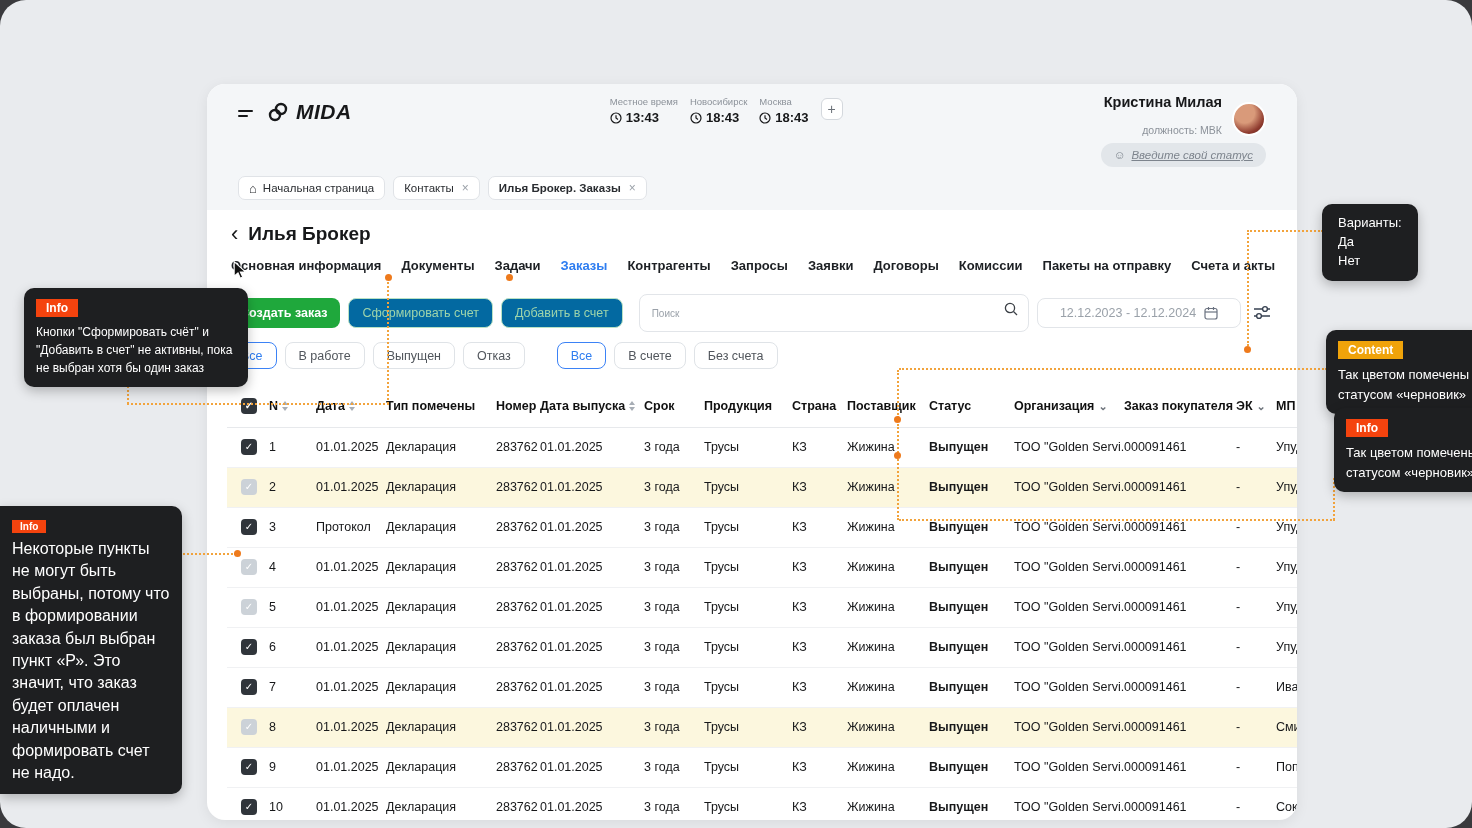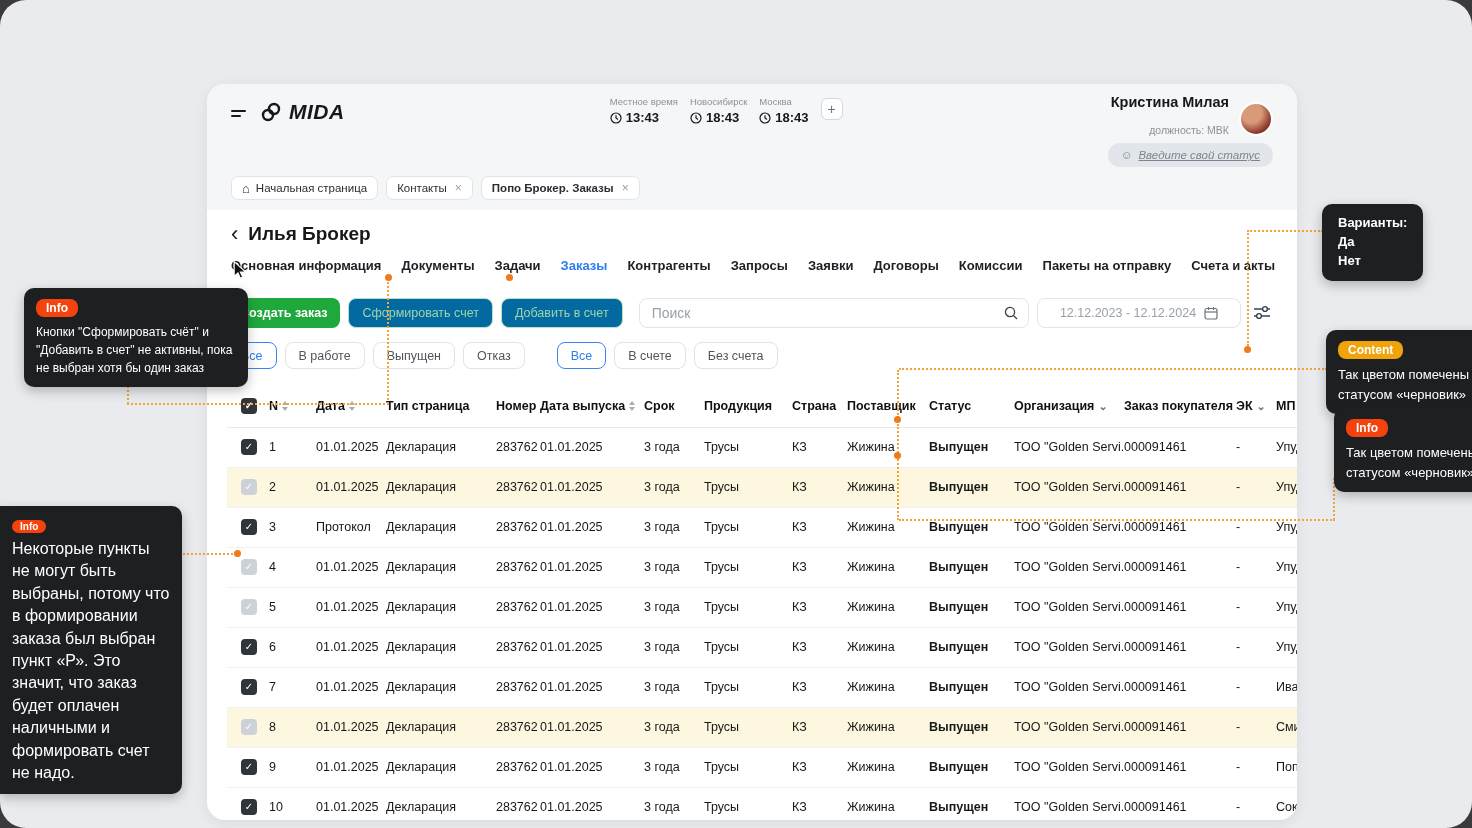--- a/index.html
+++ b/index.html
@@ -2,21 +2,21 @@
 <html><head>
 <meta charset="utf-8">
 <style>
   html,body{margin:0;padding:0;background:#3a3a3d;}
   *{box-sizing:border-box;}
   .stage{position:relative;width:1472px;height:828px;background:#e9ebee;border-radius:26px;overflow:hidden;
          font-family:"Liberation Sans",sans-serif;color:#17181a;}
   
   .app-window{position:absolute;left:207px;top:84px;width:1090px;height:736px;background:#fff;
               border-radius:18px;overflow:hidden;box-shadow:0 3px 14px rgba(0,0,0,.07);}
-  .app-top{background:#f4f6f8;padding:10px 24px 10px;}
+  .app-top{background:#f4f6f8;padding:10px 31px 10px;}
   .topbar-row{display:flex;align-items:flex-start;}
   .brand{display:flex;align-items:center;gap:14px;margin-top:6px;}
   .menu-icon{display:flex;flex-direction:column;gap:3px;cursor:pointer;padding-top:3px;}
   .menu-icon i{display:block;height:2px;background:#17181a;border-radius:2px;}
   .menu-icon i:nth-child(1){width:15px;}
   .menu-icon i:nth-child(2){width:10px;}
   .logo{display:flex;align-items:center;gap:7px;}
   .logo-text{font-size:21px;font-weight:800;font-style:italic;letter-spacing:.5px;}
   .tz-group{display:flex;gap:12px;margin:2px auto 0;align-items:flex-start;}
   .tz{display:flex;flex-direction:column;gap:3px;}
@@ -45,22 +45,22 @@
   .page-title{font-size:19px;font-weight:700;}
   .tabs{display:flex;gap:20px;margin:12px 24px 0;height:20px;white-space:nowrap;}
   .tab{font-size:13px;font-weight:600;color:#1d2024;cursor:pointer;}
   .tab.active{color:#2e7df0;}
   .toolbar{display:flex;align-items:center;gap:8px;margin:20px 22px 0 20px;height:30px;}
   .btn{height:30px;border-radius:8px;font-size:12.5px;padding:0 13px;border:none;cursor:pointer;white-space:nowrap;
        font-family:"Liberation Sans",sans-serif;}
   .btn-green{background:#1fa83c;color:#fff;font-weight:600;}
   .btn-ghost{background:#0369a1;border:1px solid #b9e2c4;color:#9ed4ab;}
   .search-wrap{flex:1;position:relative;margin-left:8px;}
-  .search-input{width:100%;height:30px;border:1px solid #e2e5e9;border-radius:8px;padding:0 34px 0 12px;
-                font-size:14px;color:#17181a;outline:none;font-family:"Liberation Sans",sans-serif;background:#fff;}
+  .search-input{width:100%;height:38px;border:1px solid #e2e5e9;border-radius:8px;padding:0 34px 0 12px;
+                font-size:10px;color:#17181a;outline:none;font-family:"Liberation Sans",sans-serif;background:#fff;}
   .search-input::placeholder{color:#9aa1a9;}
   .search-icon{position:absolute;right:10px;top:7px;}
   .date-field{width:204px;height:30px;border:1px solid #e2e5e9;border-radius:8px;background:#fff;display:flex;
               align-items:center;justify-content:center;gap:8px;font-size:12.5px;color:#9aa1a9;cursor:pointer;white-space:nowrap;}
   .filter-btn{width:26px;height:26px;display:flex;align-items:center;justify-content:center;cursor:pointer;}
   .chips-row{display:flex;gap:8px;margin:14px 20px 0;height:27px;}
   .chip{height:27px;border:1px solid #dfe3e7;border-radius:8px;background:#fff;padding:0 13px;font-size:12.5px;
         color:#51565c;display:flex;align-items:center;cursor:pointer;white-space:nowrap;}
   .chip.active{border-color:#3b82f6;color:#2e7df0;}
   .chips-gap{width:16px;}
@@ -82,21 +82,21 @@
   .tri-up{width:0;height:0;border-left:3.5px solid transparent;border-right:3.5px solid transparent;
           border-bottom:4px solid #a7adb5;display:block;margin-bottom:2px;}
   .tri-dn{width:0;height:0;border-left:3.5px solid transparent;border-right:3.5px solid transparent;
           border-top:4px solid #a7adb5;display:block;}
   .hdr-caret{font-size:11px;color:#6e747c;margin-left:4px;cursor:pointer;}
   
   .callout{position:absolute;background:#1e1f21;color:#fff;border-radius:10px;padding:10px 12px;z-index:30;
            box-shadow:0 4px 12px rgba(0,0,0,.25);}
   .co-text{font-size:12px;line-height:1.5;margin-top:6px;}
   .co-line{font-size:13px;line-height:1.45;}
-  .badge{display:inline-block;border-radius:8px;padding:2px 10px;font-size:12px;font-weight:700;color:#fff;}
+  .badge{display:inline-block;border-radius:0;padding:2px 10px;font-size:12px;font-weight:700;color:#fff;}
   .badge-info{background:#f4430e;}
   .badge-content{background:#f0a30a;}
   .callout.small .co-text{font-size:16px;line-height:1.4;margin-top:4px;}
   .callout.small .badge{font-size:10px;padding:1px 8px;}
   
   .hline{position:absolute;border-top:2px dotted #f2a33c;z-index:25;}
   .vline{position:absolute;border-left:2px dotted #f2a33c;z-index:25;}
   .cdot{position:absolute;width:7px;height:7px;border-radius:50%;background:#ee7a1c;z-index:26;}
   .cursor{position:absolute;z-index:40;}
 </style>
@@ -171,21 +171,21 @@
       <div class="crumbs-row">
           <div class="crumb">
             <span class="crumb-icon">⌂</span>
             <span class="crumb-label">Начальная страница</span>
           </div>
           <div class="crumb">
             <span class="crumb-label">Контакты</span>
             <span class="crumb-close">×</span>
           </div>
           <div class="crumb active">
-            <span class="crumb-label">Попо Брокер. Заказы</span>
+            <span class="crumb-label">Илья Брокер. Заказы</span>
             <span class="crumb-close">×</span>
           </div>
         </div>
     </div>
 
     <div class="title-row">
       <span class="back-btn">‹</span>
       <span class="page-title">Илья Брокер</span>
     </div>
 
@@ -273,21 +273,21 @@
                 <div class="checkbox">✓</div>
               </th>
               <th><span>N</span><span class="sort-icon">
                   <i class="tri-up"></i>
                   <i class="tri-dn"></i>
                 </span></th>
               <th><span>Дата</span><span class="sort-icon">
                   <i class="tri-up"></i>
                   <i class="tri-dn"></i>
                 </span></th>
-              <th><span>Тип страница</span></th>
+              <th><span>Тип помечены</span></th>
               <th><span>Номер</span></th>
               <th><span>Дата выпуска</span><span class="sort-icon">
                   <i class="tri-up"></i>
                   <i class="tri-dn"></i>
                 </span></th>
               <th><span>Срок</span></th>
               <th><span>Продукция</span></th>
               <th><span>Страна</span></th>
               <th><span>Поставщик</span></th>
               <th><span>Статус</span></th>
@@ -503,21 +503,21 @@
               <td>ТОО "Golden Servi...</td>
               <td>000091461</td>
               <td>-</td>
               <td>Лебе</td>
             </tr>
           </tbody>
       </table>
     </div>
   </div>
 
-  <div class="callout" style="left:1322px;top:204px;padding:10px 16px;font-weight:bold;">
+  <div class="callout" style="left:1322px;top:204px;padding:10px 16px;">
     <div class="co-line">Варианты:</div>
     <div class="co-line">Да</div>
     <div class="co-line">Нет</div>
   </div>
 
   <div class="callout" style="left:24px;top:288px;width:224px;">
     <span class="badge badge-info">Info</span>
     <div class="co-text">Кнопки "Сформировать счёт" и "Добавить в счет" не активны, пока не выбран хотя бы один заказ</div>
   </div>
 

